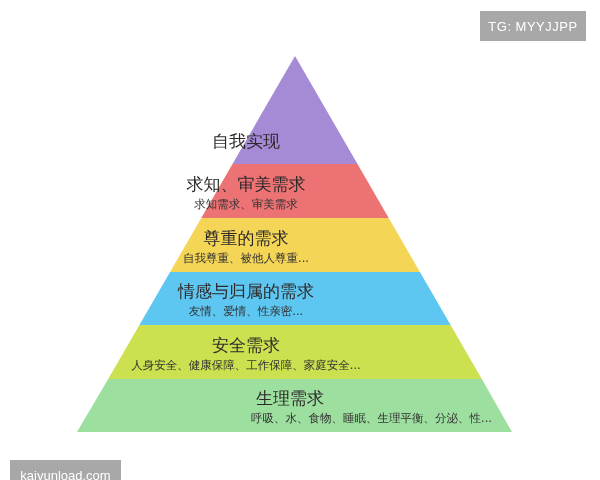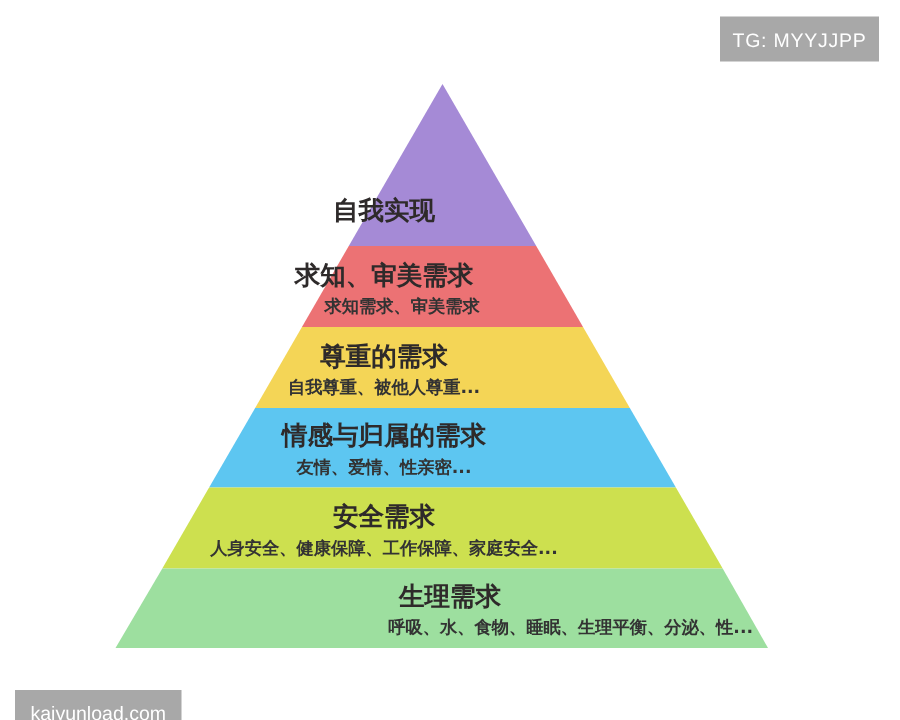--- a/index.html
+++ b/index.html
@@ -1,18 +1,18 @@
 <!DOCTYPE html>
 <html><head>
 <meta charset="utf-8">
 <style>
   html, body { margin:0; padding:0; }
   body { width:600px; height:480px; background:#ffffff; position:relative; overflow:hidden; font-family:"DejaVu Sans", sans-serif; }
   .pyramid { position:absolute; left:0; top:0; width:600px; height:480px; }
-  .label { position:absolute; left:10px; width:492px; text-align:center; color:#2e2a2a; white-space:nowrap;font-weight:bold; }
+  .label { position:absolute; left:0; width:492px; text-align:center; color:#2e2a2a; white-space:nowrap; }
   .title { font-size:17px; line-height:20px; }
   .sub { font-size:11.5px; line-height:14px; color:#333; }
   .wm { position:absolute; background:#a8a8a8; color:#ffffff; font-family:"Liberation Sans", sans-serif; font-size:13px; display:flex; align-items:center; justify-content:center; }
   .wm-tg { left:480px; top:11px; width:106px; height:30px; letter-spacing:0.5px; }
   .wm-site { left:10px; top:440px; width:111px; height:30px;margin-top:20px; }
 </style>
 </head>
 <body>
 
 <svg class="pyramid" viewBox="0 0 600 480" xmlns="http://www.w3.org/2000/svg">
@@ -21,21 +21,21 @@
   <polygon points="232.5,164 357.5,164 388.7,218 201.3,218" fill="#ec7274"></polygon>
   <polygon points="201.3,218 388.7,218 419.9,272 170.1,272" fill="#f4d556"></polygon>
   <polygon points="170.1,272 419.9,272 450.6,325 139.4,325" fill="#5dc6f1"></polygon>
   <polygon points="139.4,325 450.6,325 481.8,379 108.2,379" fill="#cde04f"></polygon>
   <polygon points="108.2,379 481.8,379 512,432 77,432" fill="#9ddf9f"></polygon>
 </svg>
 
 <div class="label title" style="top:131px;">自我实现</div>
 
 <div class="label title" style="top:174px;">求知、审美需求</div>
-<div class="label sub" style="top:197px;margin-left:12px;">求知需求、审美需求</div>
+<div class="label sub" style="top:197px;">求知需求、审美需求</div>
 
 <div class="label title" style="top:228px;">尊重的需求</div>
 <div class="label sub" style="top:251px;">自我尊重、被他人尊重...</div>
 
 <div class="label title" style="top:281px;">情感与归属的需求</div>
 <div class="label sub" style="top:304px;">友情、爱情、性亲密...</div>
 
 <div class="label title" style="top:335px;">安全需求</div>
 <div class="label sub" style="top:358px;">人身安全、健康保障、工作保障、家庭安全...</div>
 

